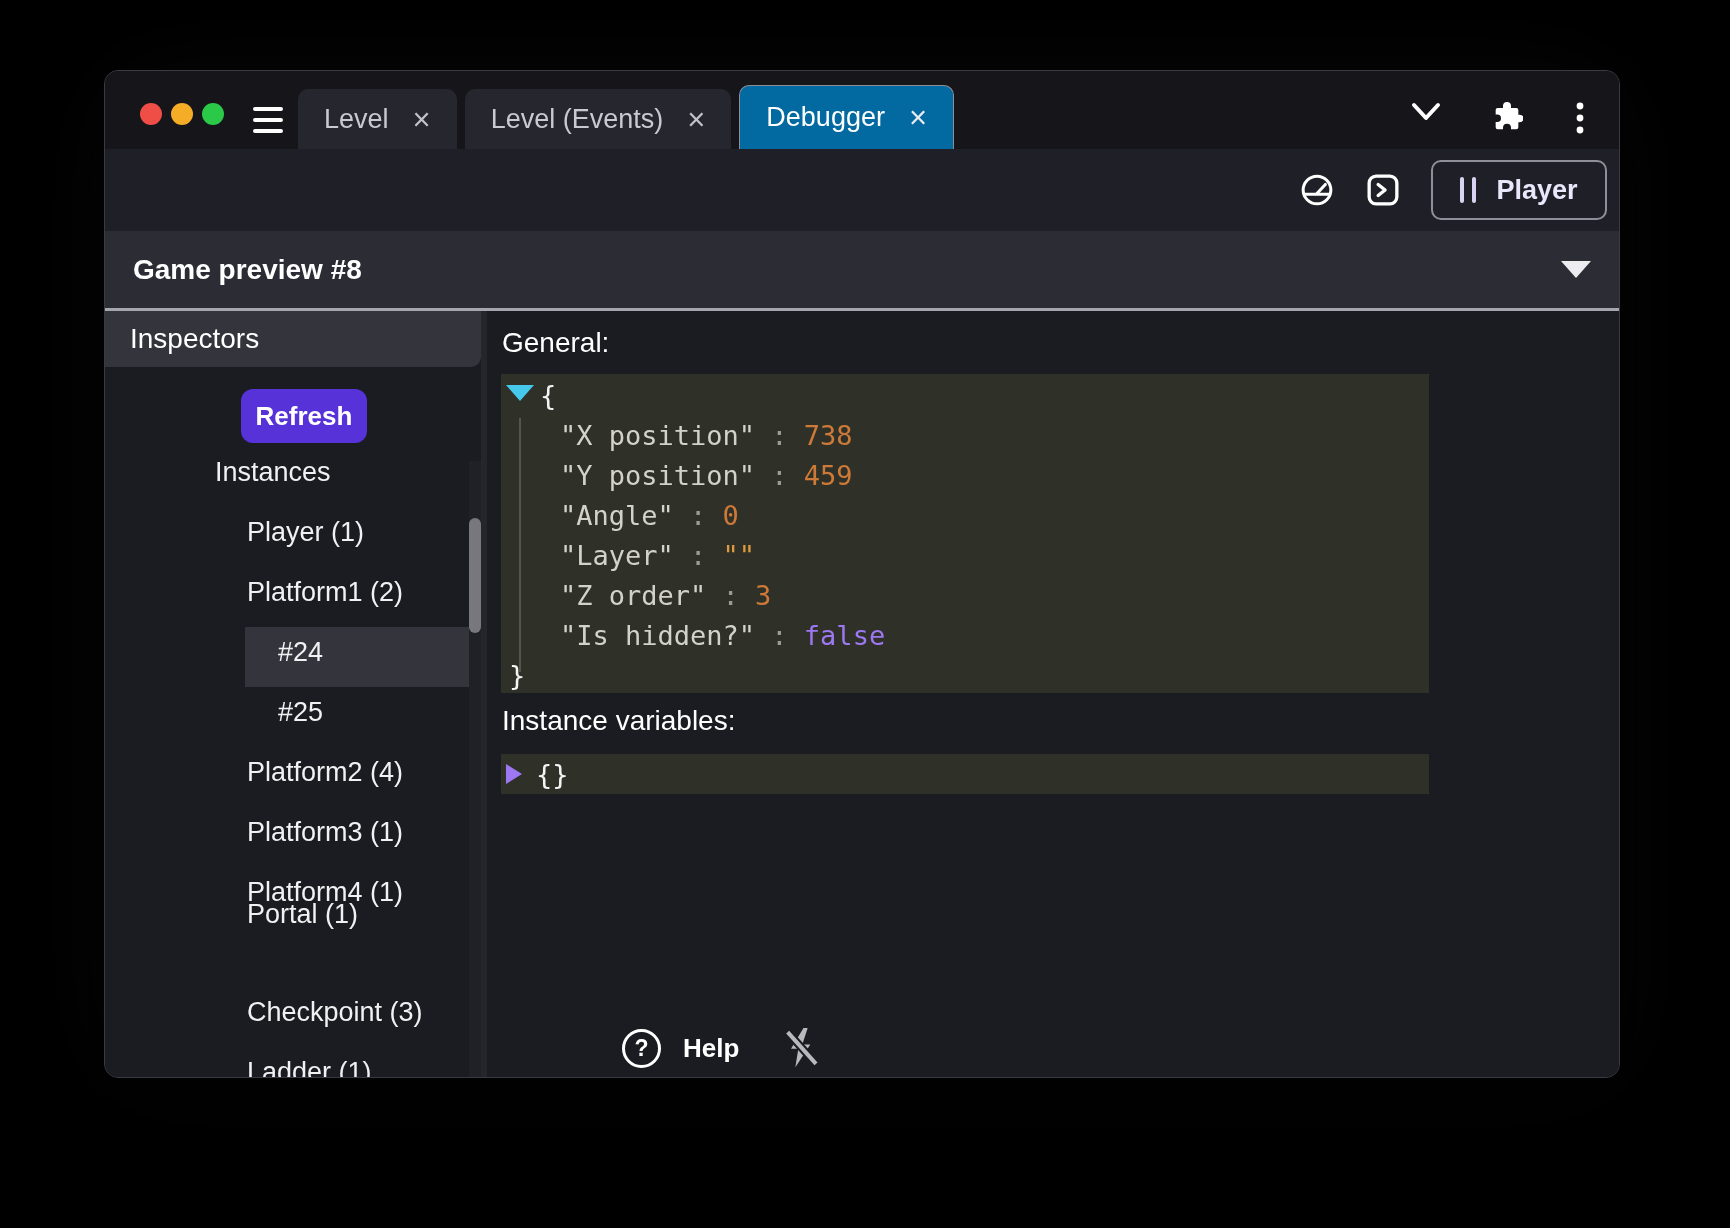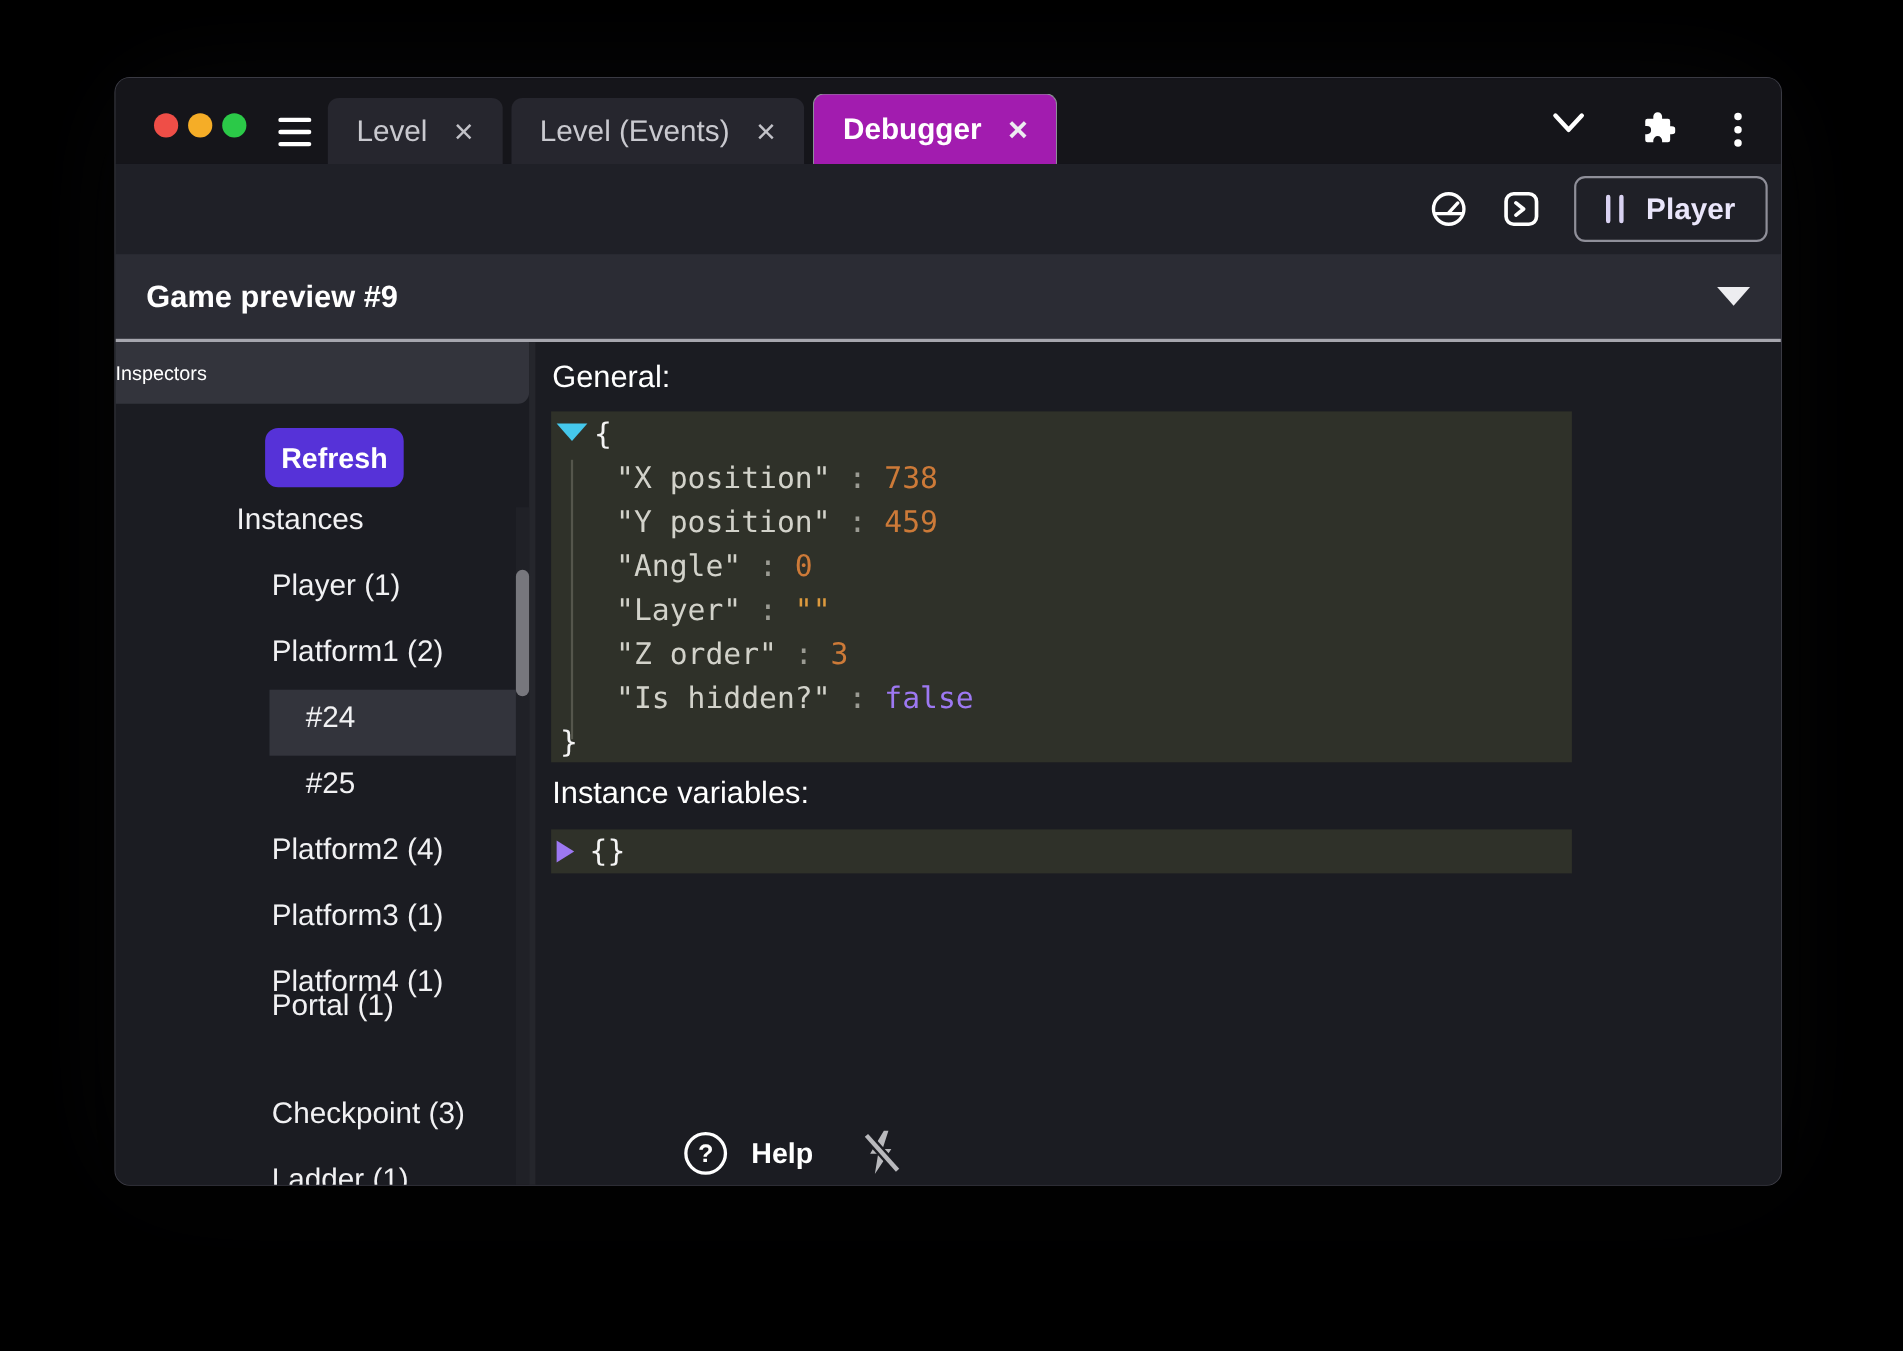--- a/index.html
+++ b/index.html
@@ -15,21 +15,21 @@
   .light{position:absolute;top:32px;width:22px;height:22px;border-radius:50%;}
   .light.red{left:35px;background:var(--light-red);}
   .light.yellow{left:66px;background:var(--light-yellow);}
   .light.green{left:97px;background:var(--light-green);}
   .hamburger{position:absolute;left:148px;top:36px;width:30px;height:27px;cursor:pointer;}
   .hamburger span{display:block;height:4px;background:#fff;border-radius:2px;margin-bottom:7px;}
   .tabs{position:absolute;left:193px;bottom:0;display:flex;align-items:flex-end;gap:8px;height:78px;}
   .tab{display:flex;align-items:center;gap:16px;height:60px;padding:0 26px;
        border-radius:10px 10px 0 0;background:#26262e;color:#c9c9cf;font-size:27px;box-sizing:border-box;}
   .tab.home-variant{background:#31323a;}
-  .tab.active{height:64px;background:#a21caf;border:1px solid #8e8e98;border-bottom:none;color:#fff;font-weight:700;}
+  .tab.active{height:64px;background:#0369a1;border:1px solid #8e8e98;border-bottom:none;color:#fff;font-weight:400;}
   .tab .close{font-size:31px;line-height:1;color:#c2c2c8;margin-left:8px;cursor:pointer;}
   .tab.active .close{color:#ececf0;}
   .tb-icons{position:absolute;right:0;top:0;height:78px;}
   .tb-icon{position:absolute;cursor:pointer;}
   .icon-chevron{right:178px;top:31px;}
   .icon-puzzle{right:96px;top:29px;}
   .icon-kebab{right:34px;top:30px;}
 
   
   .toolbar{height:82px;background:#1f2027;display:flex;align-items:center;justify-content:flex-end;gap:30px;padding-right:12px;}
@@ -43,21 +43,21 @@
   .preview-bar{height:80px;background:#2b2c34;border-bottom:3px solid var(--separator);
     display:flex;align-items:center;padding:0 28px;box-sizing:border-box;cursor:pointer;}
   .preview-title{font-size:28px;font-weight:700;color:#fff;}
   .preview-caret{margin-left:auto;width:0;height:0;border-left:15px solid transparent;
     border-right:15px solid transparent;border-top:17px solid #ededf0;}
 
   
   .content{display:flex;height:768px;}
   .sidebar{position:relative;width:382px;background:#1b1c22;border-right:6px solid #25262c;box-sizing:border-box;flex:none;}
   .sidebar-header{height:56px;background:#33343c;border-radius:0 0 10px 0;
-    display:flex;align-items:center;font-size:18px;color:#fff;}
+    display:flex;align-items:center;padding-left:25px;font-size:28px;color:#fff;}
   .refresh-btn{position:absolute;left:136px;top:78px;width:126px;height:54px;background:var(--accent);
     border:none;border-radius:12px;color:#fff;font-size:26px;font-weight:700;cursor:pointer;font-family:inherit;}
   .side-item{position:absolute;height:40px;display:flex;align-items:flex-start;font-size:27px;color:#f1f1f3;cursor:pointer;white-space:nowrap;}
   .side-selected{position:absolute;left:140px;width:226px;height:60px;background:var(--selected);}
   .scroll-track{position:absolute;left:364px;top:150px;bottom:0;width:12px;background:#202127;}
   .scroll-thumb{position:absolute;left:364px;top:207px;width:12px;height:115px;border-radius:6px;background:#77777d;cursor:grab;}
 
   .main{position:relative;flex:1;background:#1b1c22;}
   .section-label{position:absolute;left:15px;font-size:28px;font-weight:500;color:#fff;}
   .label-general{top:16px;}
@@ -157,21 +157,21 @@
     <div class="pause-btn">
       <span class="pause-glyph">
           <i></i>
           <i></i>
         </span>
       <span>Player</span>
     </div>
   </div>
 
   <div class="preview-bar">
-    <span class="preview-title">Game preview #9</span>
+    <span class="preview-title">Game preview #8</span>
     <span class="preview-caret"></span>
   </div>
 
   <div class="content">
 
     <div class="sidebar">
       <div class="sidebar-header">
         <span>Inspectors</span>
       </div>
       <button class="refresh-btn">Refresh</button>

